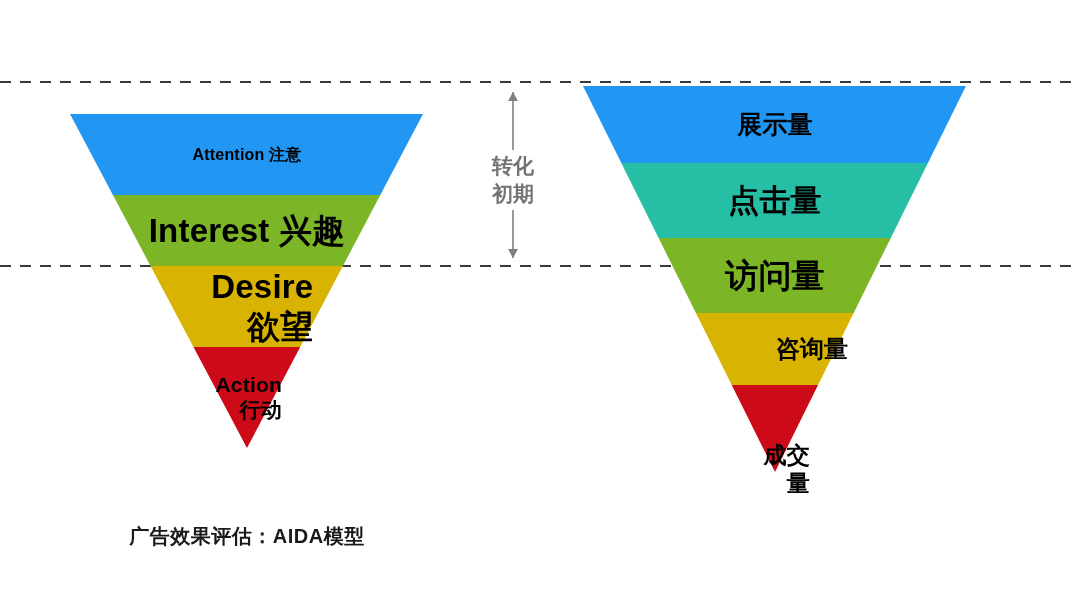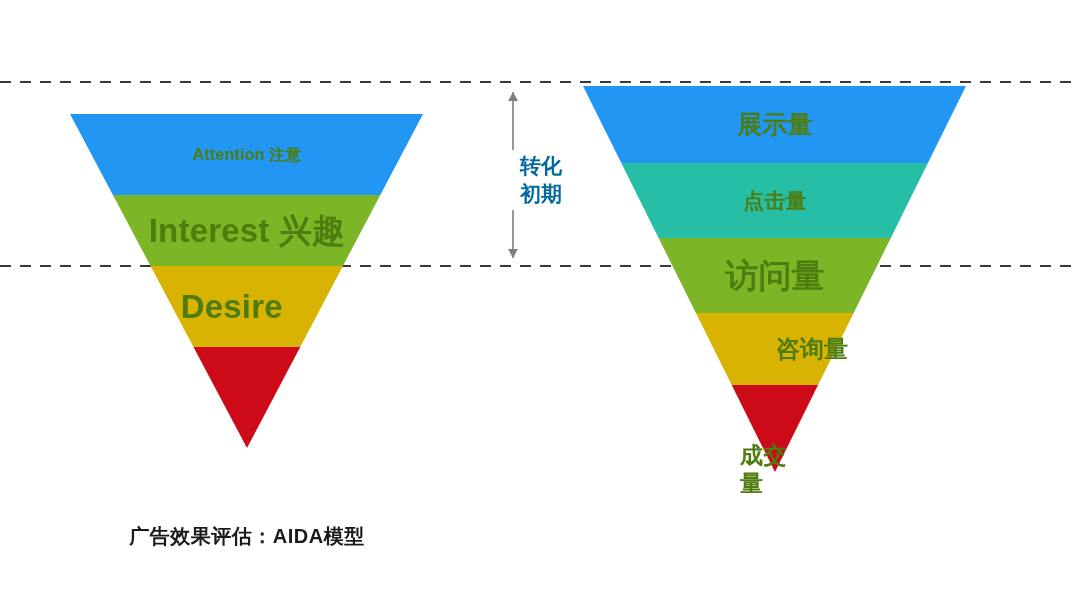--- a/index.html
+++ b/index.html
@@ -30,51 +30,50 @@
   }
   .label-layer {
     position: absolute;
     left: 0; top: 0;
     width: 1080px;
     height: 593px;
     pointer-events: none;
   }
   .seg-label {
     position: absolute;
-    color: #4d7c0f;
+    color: #000000;
     font-weight: bold;
-    text-align: left;
+    text-align: right;
     white-space: nowrap;
     transform: translate(-50%, -50%);
     line-height: 1.18;
     letter-spacing: 0.2px;
   }
   .seg-label.two-line {
     white-space: normal;
     line-height: 1.22;
   }
   .caption {
     position: absolute;
     color: #1a1a1a;
     font-weight: bold;
     font-size: 20px;
     white-space: nowrap;
     transform: translateX(-50%);
     letter-spacing: 0.5px;
   }
   .annot {
     position: absolute;
-    color: #0369a1;
+    color: #737373;
     font-weight: bold;
     font-size: 21px;
     text-align: center;
     transform: translate(-50%, -50%);
     line-height: 1.35;
     white-space: nowrap;
-    margin-left: 28px;
   }
 </style>
 </head>
 <body>
 
 <div id="stage">
   <svg id="canvas" viewBox="0 0 1080 593">
     <g id="guide-lines">
         <line x1="0" y1="82" x2="1080" y2="82" stroke="#3a3a3a" stroke-width="2" stroke-dasharray="11 9"></line>
         <line x1="0" y1="266" x2="1080" y2="266" stroke="#3a3a3a" stroke-width="2" stroke-dasharray="11 9"></line>
@@ -96,24 +95,29 @@
         <polygon points="508,101 518,101 513,92" fill="#7f7f7f"></polygon>
         <polygon points="508,249 518,249 513,258" fill="#7f7f7f"></polygon>
       </g>
   </svg>
 
   <div class="label-layer" id="label-layer">
       <div class="seg-label" style="left: 247px; top: 154.5px; font-size: 16px;">Attention 注意</div>
       <div class="seg-label" style="left: 247px; top: 230.5px; font-size: 33px;">Interest 兴趣</div>
       <div class="seg-label two-line" style="left: 247px; top: 306.5px; font-size: 33px; width: 132.746px;">
         <div>Desire</div>
+        <div>欲望</div>
+      </div>
+      <div class="seg-label two-line" style="left: 247px; top: 397.5px; font-size: 21px; width: 70px;">
+        <div>Action</div>
+        <div>行动</div>
       </div>
       <div class="caption" style="left: 247px; top: 523px; text-align: center;">广告效果评估：AIDA模型</div>
       <div class="seg-label" style="left: 775px; top: 124.5px; font-size: 25px;">展示量</div>
-      <div class="seg-label" style="left: 775px; top: 200.5px; font-size: 21px;">点击量</div>
+      <div class="seg-label" style="left: 775px; top: 200.5px; font-size: 31px;">点击量</div>
       <div class="seg-label" style="left: 775px; top: 275.5px; font-size: 33px;">访问量</div>
       <div class="seg-label" style="left: 812px; top: 349px; font-size: 24px;">咨询量</div>
       <div class="seg-label two-line" style="left: 775px; top: 428.5px; font-size: 23px; width: 70px; margin-top: 40px;">
         <div>成交</div>
         <div>量</div>
       </div>
       <div class="annot" style="left: 513px; top: 180px;">
         <div>转化</div>
         <div>初期</div>
       </div>

